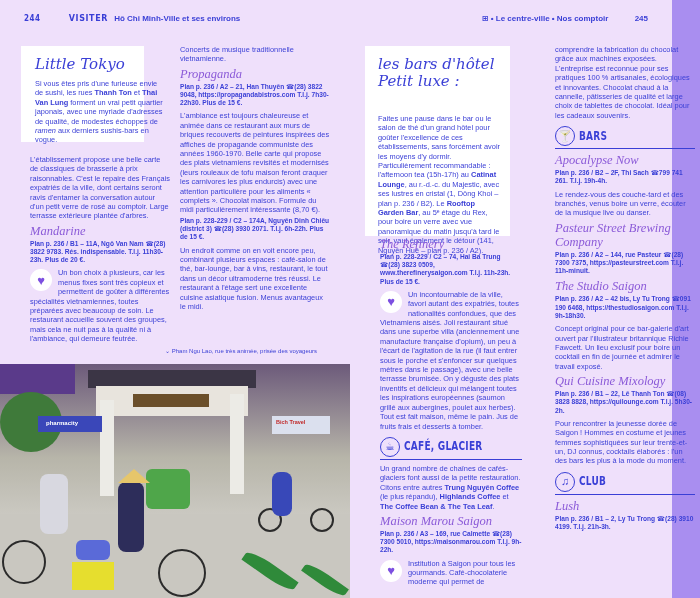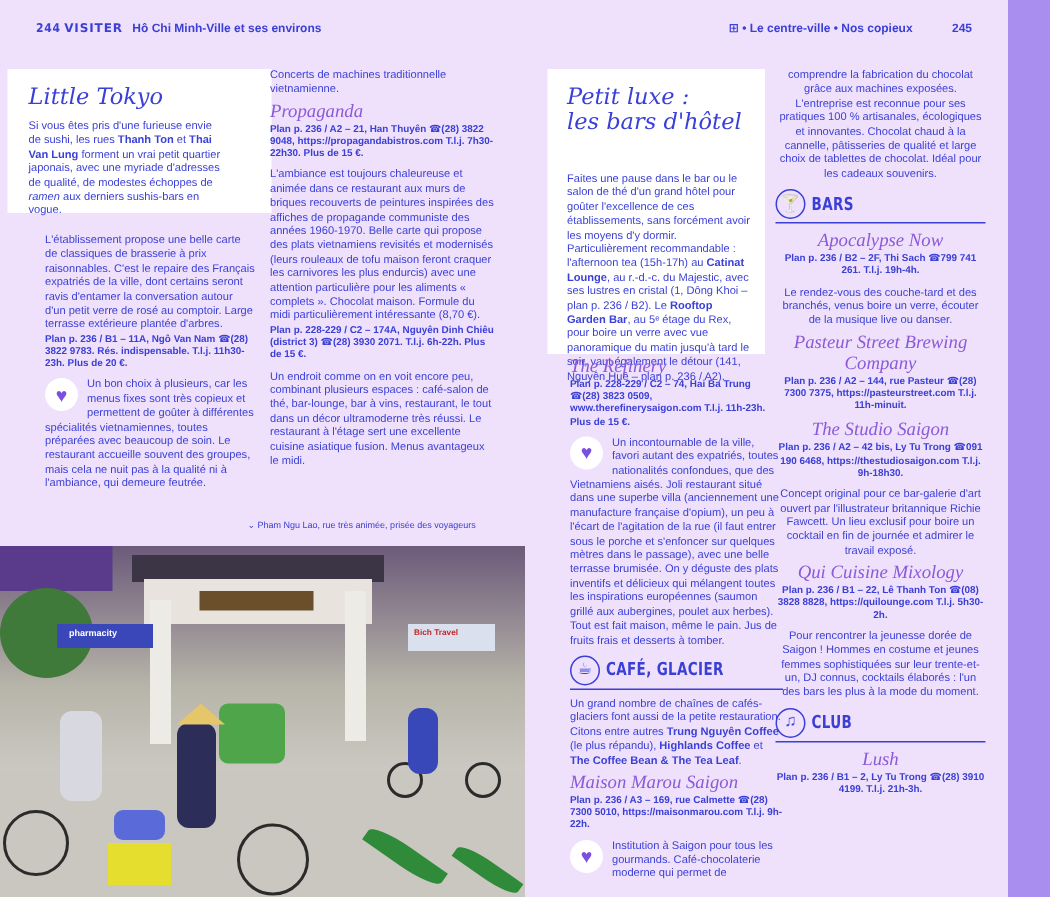--- a/index.html
+++ b/index.html
@@ -6,21 +6,21 @@
   html, body { width: 700px; height: 598px; overflow: hidden; }
   body {
     background: #efe0fb;
     font-family: "Liberation Sans", "DejaVu Sans", sans-serif;
     color: #3a3fd6;
     position: relative;
   }
   .spread { position: relative; width: 700px; height: 598px; }
   .header { position: absolute; top: 14px; font-size: 8px; font-weight: bold; color: #3a3fd6; }
   .header.left { left: 24px; }
-  .header.left .pnum { font-family: "DejaVu Sans Condensed", "DejaVu Sans", sans-serif; letter-spacing: 0.5px; }
+  .header.left .pnum { margin-right: 26px; font-family: "DejaVu Sans Condensed", "DejaVu Sans", sans-serif; letter-spacing: 0.5px; }
   .header.left .visiter { font-family: "DejaVu Sans", sans-serif; font-weight: bold; letter-spacing: 0.6px; margin-right: 4px; }
   .header.right { right: 52px; }
   .header.right .pnum { margin-left: 24px; }
   .right-tab { position: absolute; right: 0; top: 0; width: 28px; height: 598px; background: #a98ef0; }
 
   .col { position: absolute; font-size: 7.4px; line-height: 9.4px; }
   .box { background: #ffffff; position: absolute; }
   .script { font-family: "DejaVu Serif", serif; font-style: italic; color: #8b5ad8; font-weight: normal; }
   .box-title { font-family: "DejaVu Serif", serif; font-style: italic; color: #3a3fd6; font-size: 15px; line-height: 17px; }
   .venue { font-size: 12.5px; line-height: 14px; margin-top: 3px; margin-bottom: 2px; font-family: Liberation Serif, serif; }
@@ -70,45 +70,46 @@
 
 <div class="spread">
 
   <div class="header left">
     <span class="pnum">244</span>
     <span class="visiter">VISITER</span>
     <span>Hô Chi Minh-Ville et ses environs</span>
   </div>
   <div class="header right">
     <span>⊞</span>
-    <span>• Le centre-ville • Nos copieux</span>
+    <span>• Le centre-ville • Nos comptoir</span>
     <span class="pnum">245</span>
   </div>
   <div class="right-tab"></div>
 
-  <div class="box" style="left:5px; top:46px; width:176px; height:96px;">
+  <div class="box" style="left:21px; top:46px; width:123px; height:96px;">
     <div class="col" style="left:14px; top:10px; width:130px;">
       <div class="box-title">Little Tokyo</div>
       <div style="margin-top:6px;">
         <span>Si vous êtes pris d'une furieuse envie de sushi, les rues </span><b>Thanh Ton</b><span> et </span><b>Thai Van Lung</b><span> forment un vrai petit quartier japonais, avec une myriade d'adresses de qualité, de modestes échoppes de </span><i>ramen</i><span> aux derniers sushis-bars en vogue.</span>
       </div>
     </div>
   </div>
 
   <div class="col" style="left:30px; top:155px; width:140px;">
     <div class="para">L'établissement propose une belle carte de classiques de brasserie à prix raisonnables. C'est le repaire des Français expatriés de la ville, dont certains seront ravis d'entamer la conversation autour d'un petit verre de rosé au comptoir. Large terrasse extérieure plantée d'arbres.</div>
+    <div class="venue script">Mandarine</div>
     <div class="info">Plan p. 236 / B1 – 11A, Ngô Van Nam ☎(28) 3822 9783. Rés. indispensable. T.l.j. 11h30-23h. Plus de 20 €.</div>
     <div class="heart-row">
       <span class="heart-badge">♥</span>
       <span>Un bon choix à plusieurs, car les menus fixes sont très copieux et permettent de goûter à différentes spécialités vietnamiennes, toutes préparées avec beaucoup de soin. Le restaurant accueille souvent des groupes, mais cela ne nuit pas à la qualité ni à l'ambiance, qui demeure feutrée.</span>
     </div>
   </div>
 
   <div class="col" style="left:180px; top:45px; width:150px;">
-    <div class="para">Concerts de machines traditionnelle vietnamienne.</div>
+    <div class="para">Concerts de musique traditionnelle vietnamienne.</div>
     <div class="venue script">Propaganda</div>
     <div class="info">Plan p. 236 / A2 – 21, Han Thuyên ☎(28) 3822 9048, https://propagandabistros.com T.l.j. 7h30-22h30. Plus de 15 €.</div>
     <div class="para">L'ambiance est toujours chaleureuse et animée dans ce restaurant aux murs de briques recouverts de peintures inspirées des affiches de propagande communiste des années 1960-1970. Belle carte qui propose des plats vietnamiens revisités et modernisés (leurs rouleaux de tofu maison feront craquer les carnivores les plus endurcis) avec une attention particulière pour les aliments « complets ». Chocolat maison. Formule du midi particulièrement intéressante (8,70 €).</div>
     <div class="info">Plan p. 228-229 / C2 – 174A, Nguyên Dinh Chiêu (district 3) ☎(28) 3930 2071. T.l.j. 6h-22h. Plus de 15 €.</div>
     <div class="para">Un endroit comme on en voit encore peu, combinant plusieurs espaces : café-salon de thé, bar-lounge, bar à vins, restaurant, le tout dans un décor ultramoderne très réussi. Le restaurant à l'étage sert une excellente cuisine asiatique fusion. Menus avantageux le midi.</div>
   </div>
 
   <div class="caption">
     <span>⌄</span>
     <span>Pham Ngu Lao, rue très animée, prisée des voyageurs</span>
@@ -135,22 +136,22 @@
     <div class="wheel" style="left:158px; top:185px; width:48px; height:48px;"></div>
     <div class="wheel" style="left:258px; top:144px; width:24px; height:24px;"></div>
     <div class="wheel" style="left:310px; top:144px; width:24px; height:24px;"></div>
     <div class="rider" style="left:272px; top:108px; width:20px; height:44px; background:#3848b8;"></div>
     <div class="leaf" style="left:240px; top:200px; width:60px; height:14px;"></div>
     <div class="leaf" style="left:300px; top:210px; width:50px; height:12px;"></div>
   </div>
 
   <div class="box" style="left:365px; top:46px; width:145px; height:190px;">
     <div class="col" style="left:13px; top:10px; width:124px;">
+      <div class="box-title">les bars d'hôtel</div>
       <div class="box-title">Petit luxe :</div>
-      <div class="box-title">les bars d'hôtel</div>
       <div style="margin-top:24px;">
         <span>Faites une pause dans le bar ou le salon de thé d'un grand hôtel pour goûter l'excellence de ces établissements, sans forcément avoir les moyens d'y dormir. Particulièrement recommandable : l'afternoon tea (15h-17h) au </span><b>Catinat Lounge</b><span>, au r.-d.-c. du Majestic, avec ses lustres en cristal (1, Dông Khoi – plan p. 236 / B2). Le </span><b>Rooftop Garden Bar</b><span>, au 5ᵉ étage du Rex, pour boire un verre avec vue panoramique du matin jusqu'à tard le soir, vaut également le détour (141, Nguyên Huê – plan p. 236 / A2).</span>
       </div>
     </div>
   </div>
 
   <div class="col" style="left:380px; top:234px; width:142px;">
     <div class="venue script">The Refinery</div>
     <div class="info">Plan p. 228-229 / C2 – 74, Hai Ba Trung ☎(28) 3823 0509, www.therefinerysaigon.com T.l.j. 11h-23h. Plus de 15 €.</div>
     <div class="heart-row">
@@ -165,21 +166,21 @@
       <span>Un grand nombre de chaînes de cafés-glaciers font aussi de la petite restauration. Citons entre autres </span><b>Trung Nguyên Coffee</b><span> (le plus répandu), </span><b>Highlands Coffee</b><span> et </span><b>The Coffee Bean &amp; The Tea Leaf</b><span>.</span>
     </div>
     <div class="venue script">Maison Marou Saigon</div>
     <div class="info">Plan p. 236 / A3 – 169, rue Calmette ☎(28) 7300 5010, https://maisonmarou.com T.l.j. 9h-22h.</div>
     <div class="heart-row">
       <span class="heart-badge">♥</span>
       <span>Institution à Saigon pour tous les gourmands. Café-chocolaterie moderne qui permet de</span>
     </div>
   </div>
 
-  <div class="col" style="left:517px; top:45px; width:140px;text-align:center;">
+  <div class="col" style="left:555px; top:45px; width:140px;">
     <div class="para">comprendre la fabrication du chocolat grâce aux machines exposées. L'entreprise est reconnue pour ses pratiques 100 % artisanales, écologiques et innovantes. Chocolat chaud à la cannelle, pâtisseries de qualité et large choix de tablettes de chocolat. Idéal pour les cadeaux souvenirs.</div>
     <div class="section-head">
       <span class="section-icon">🍸</span>
       <span class="section-title">BARS</span>
     </div>
     <div class="venue script">Apocalypse Now</div>
     <div class="info">Plan p. 236 / B2 – 2F, Thi Sach ☎799 741 261. T.l.j. 19h-4h.</div>
     <div class="para">Le rendez-vous des couche-tard et des branchés, venus boire un verre, écouter de la musique live ou danser.</div>
     <div class="venue script">Pasteur Street Brewing Company</div>
     <div class="info">Plan p. 236 / A2 – 144, rue Pasteur ☎(28) 7300 7375, https://pasteurstreet.com T.l.j. 11h-minuit.</div>

